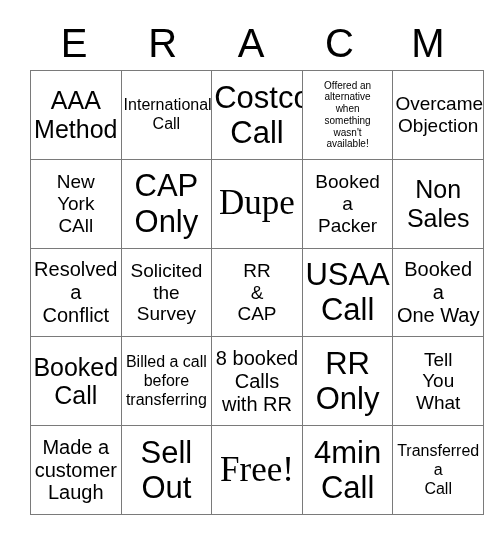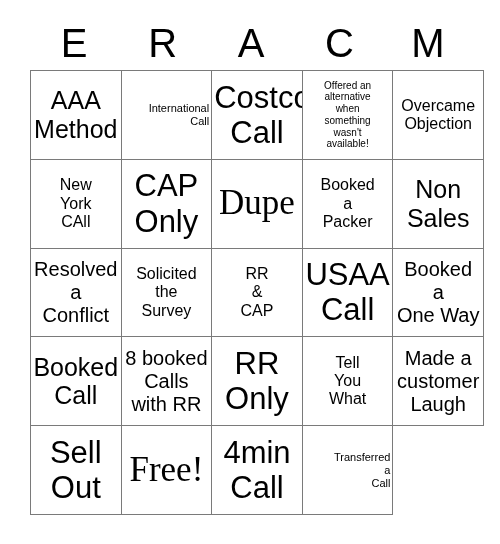--- a/index.html
+++ b/index.html
@@ -74,23 +74,23 @@
     display: block;
     width: 100%;
     line-height: 1.12;
     white-space: pre-line;
     word-break: normal;
     hyphens: none;
   }
 
   
   .sz-xs .cell-text { font-size: 10px;  line-height: 1.18; text-align: center; }
-  .sz-sm .cell-text { font-size: 11px; line-height: 1.18; text-align: right; }
+  .sz-sm .cell-text { font-size: 16px; line-height: 1.18; }
   .sz-md .cell-text { font-size: 20px;  line-height: 1.14; }
-  .sz-lg .cell-text { font-size: 16px;  line-height: 1.14; }
+  .sz-lg .cell-text { font-size: 19px;  line-height: 1.14; }
   .sz-xl .cell-text { font-size: 25px;  line-height: 1.14; }
   .sz-xxl .cell-text{ font-size: 31px;  line-height: 1.14; }
   .sz-huge .cell-text{ font-size: 35px; line-height: 1.10; font-family: Liberation Serif, serif; }
 </style>
 </head>
 <body>
 
 <div id="bingo-card">
 
   <div class="header-row">
@@ -172,20 +172,25 @@
     <div class="cell sz-md">
         <span class="cell-text">Booked
 a
 One Way</span>
       </div>
 
     <div class="cell sz-xl">
         <span class="cell-text">Booked
 Call</span>
       </div>
+    <div class="cell sz-sm">
+        <span class="cell-text">Billed a call
+before
+transferring</span>
+      </div>
     <div class="cell sz-md">
         <span class="cell-text">8 booked
 Calls
 with RR</span>
       </div>
     <div class="cell sz-xxl">
         <span class="cell-text">RR
 Only</span>
       </div>
     <div class="cell sz-lg">

